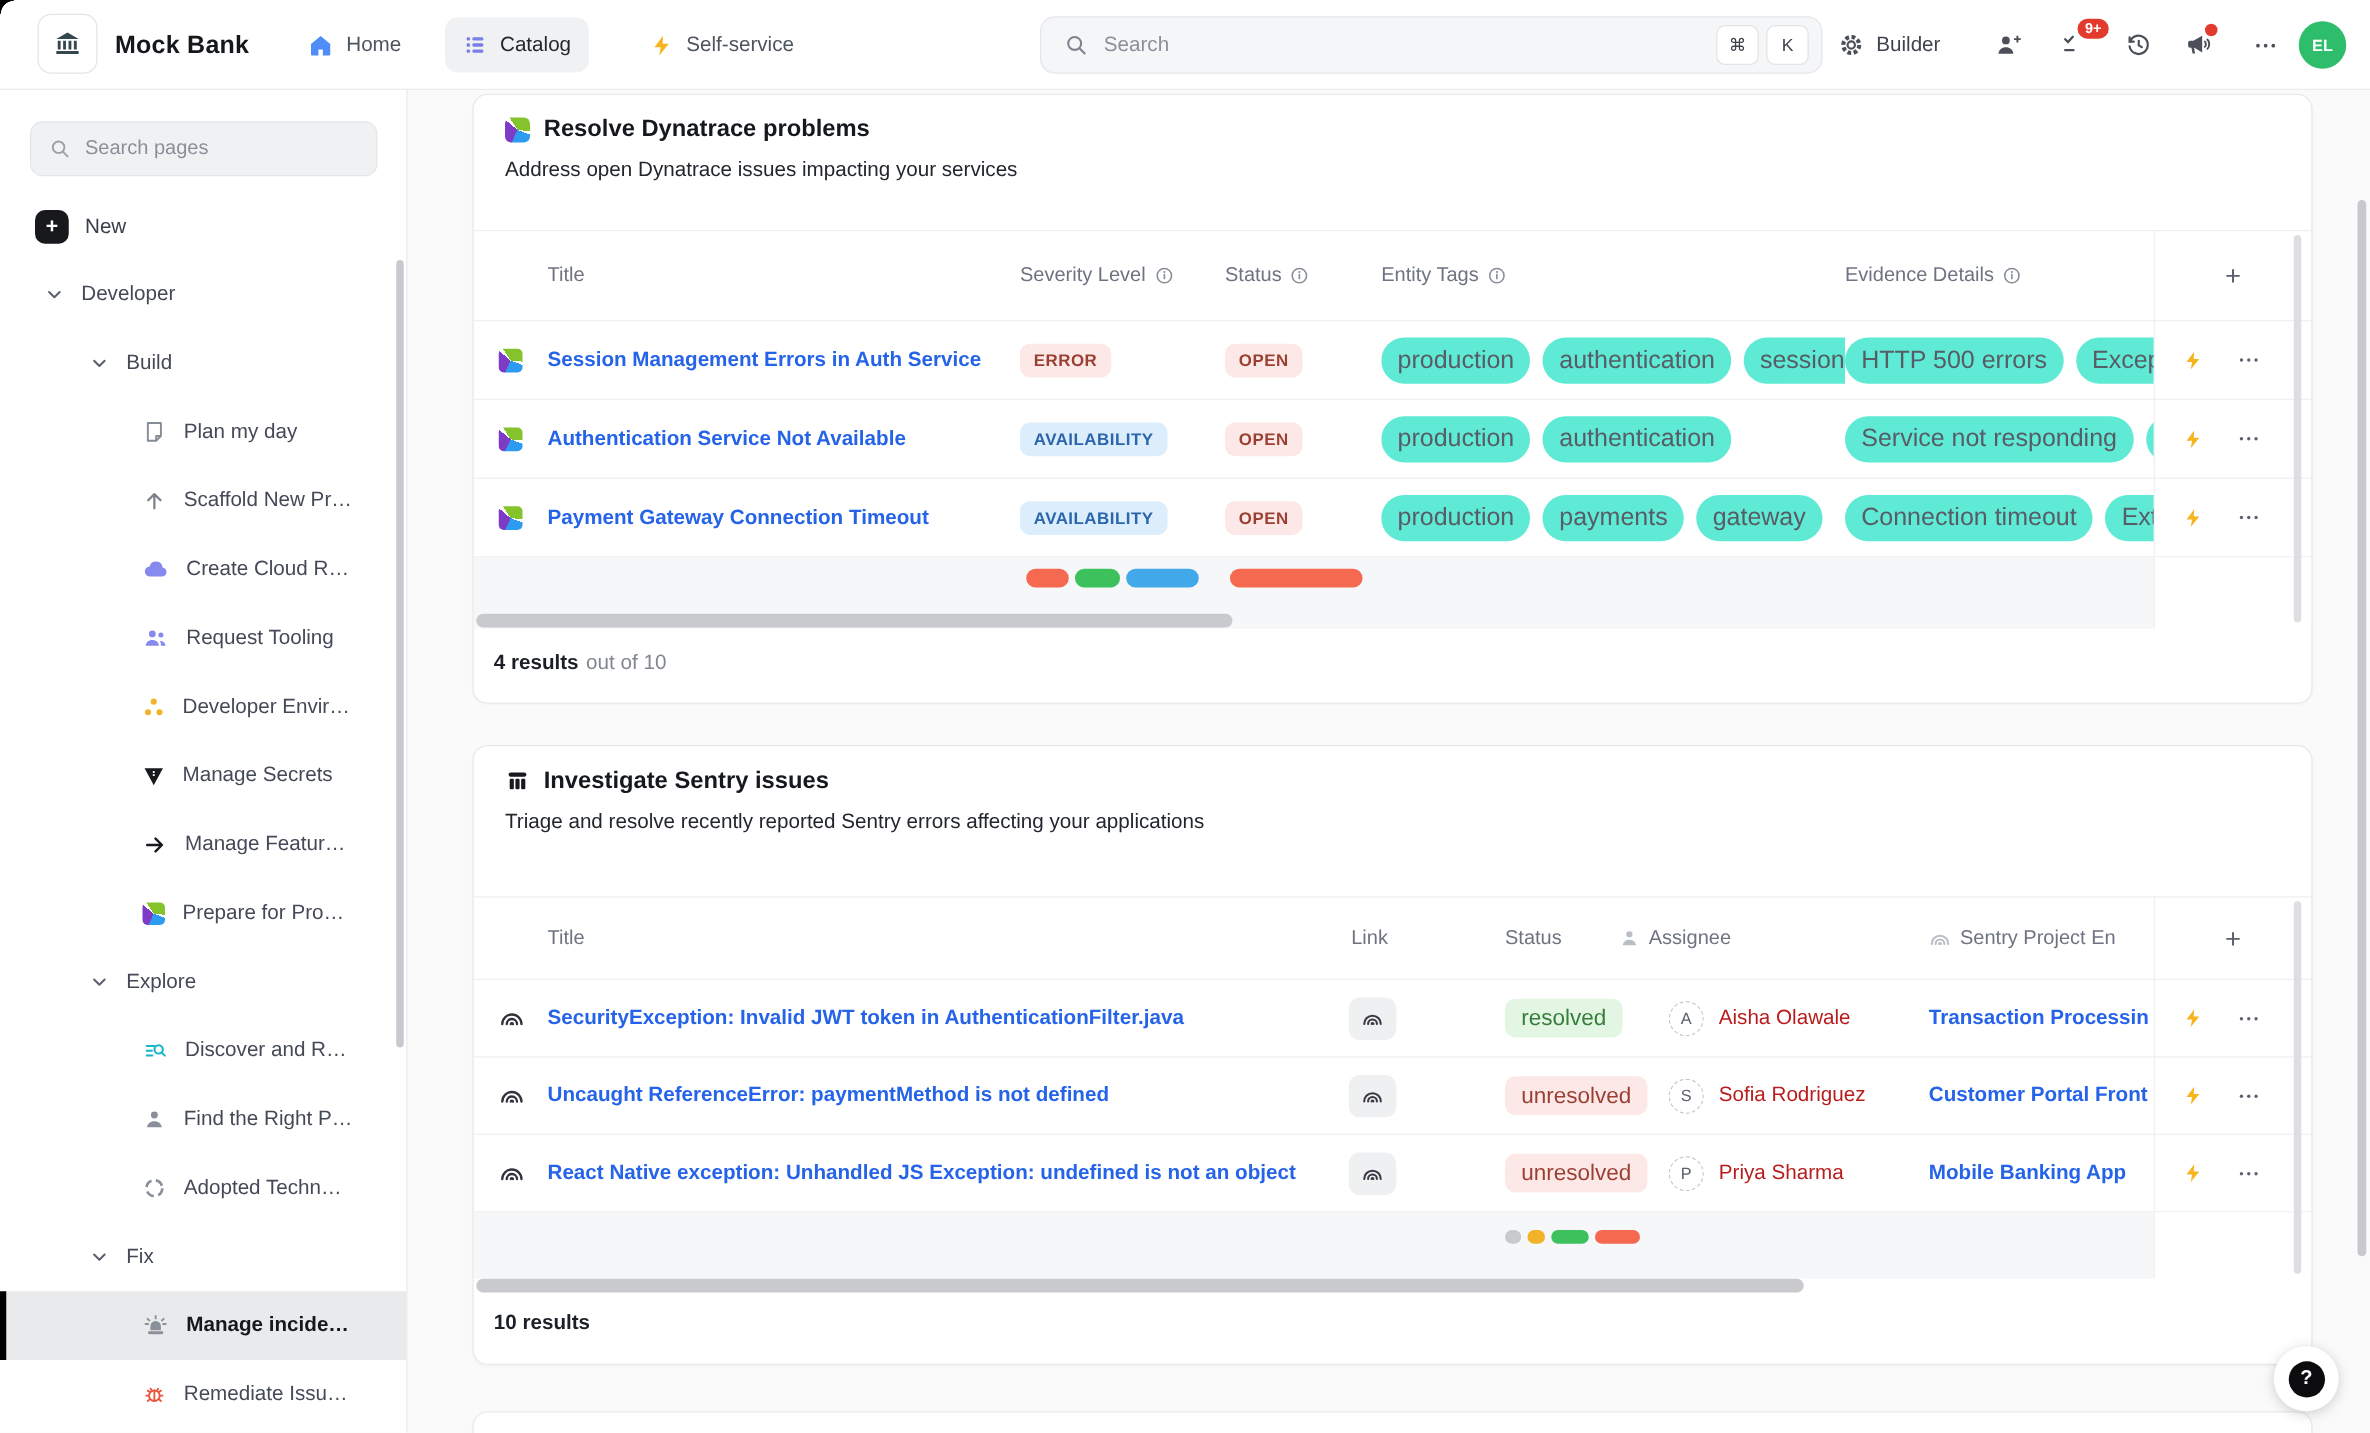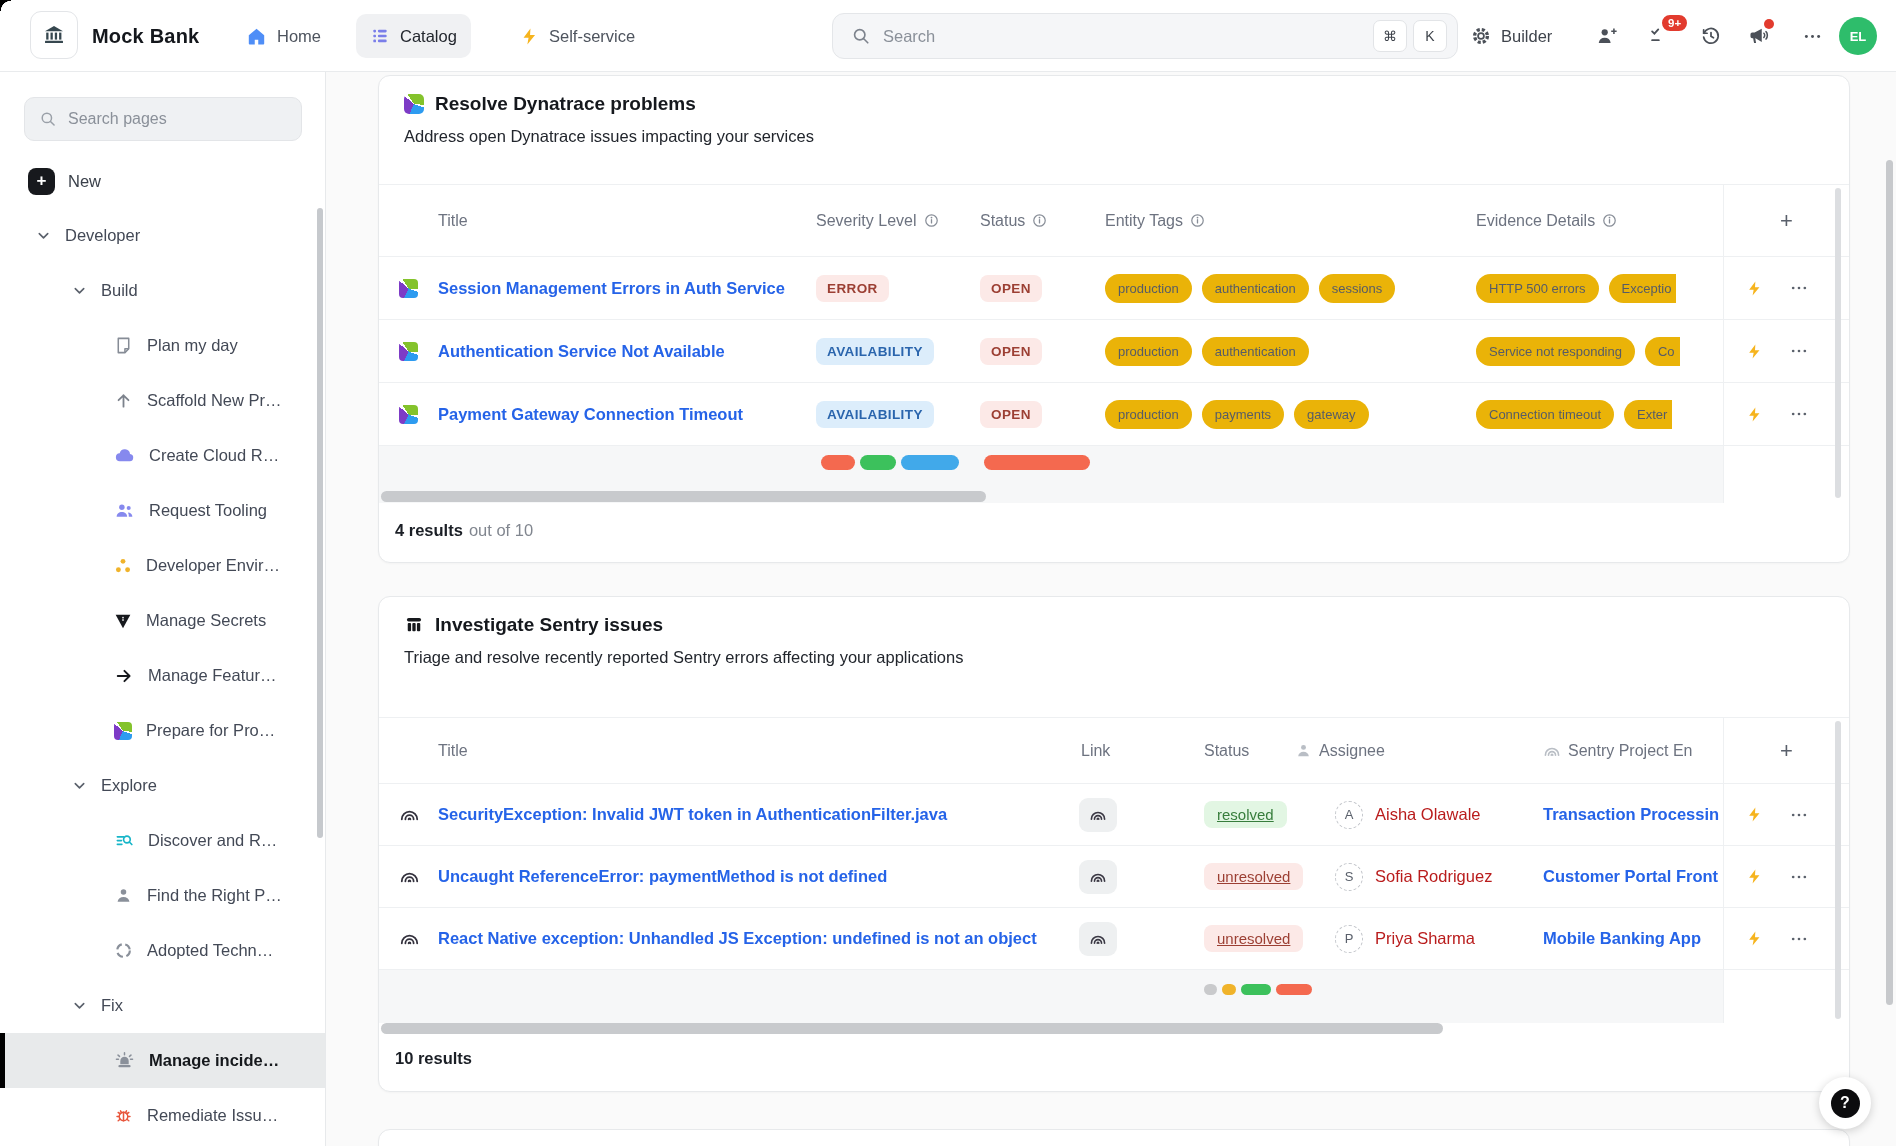--- a/index.html
+++ b/index.html
@@ -70,24 +70,24 @@
   .t1 .c-sev{left:437px;} .t1 .c-status{left:601px;}
   .t1 .c-tags{left:726px;width:371px;gap:10px;overflow:hidden;}
   .t1 .c-evid{left:1097px;width:247px;gap:10px;overflow:hidden;}
   .t2 .c-link{left:700px;} .t2 .c-status{left:825px;}
   .t2 .c-assignee{left:956px;gap:12px;}
   .t2 .c-project{left:1164px;width:180px;overflow:hidden;font-size:16.5px;font-weight:600;color:#2563e8;white-space:nowrap;cursor:pointer;}
   .c-act{left:1344px;right:0;border-left:1px solid #eef0f2;gap:26px;padding-left:22px;}
   .badge{font-size:13.5px;font-weight:600;letter-spacing:.4px;padding:6px 11px;border-radius:8px;white-space:nowrap;}
   .badge.red{background:#fce9e7;color:#9c3f33;}
   .badge.blue{background:#dcedfb;color:#2a65ad;}
-  .badge2{font-size:15px;padding:5px 13px;border-radius:8px;white-space:nowrap;text-decoration:underline;}
+  .badge2{font-size:18px;padding:5px 13px;border-radius:8px;white-space:nowrap;}
   .badge2.green{background:#e2f6e3;color:#377d3c;}
   .badge2.red{background:#fce9e7;color:#9c3f33;}
-  .pill{background:#eab308;color:#575c66;font-size:13px;padding:7px 13px;border-radius:999px;white-space:nowrap;flex:none;}
+  .pill{background:#5eead4;color:#575c66;font-size:20px;padding:7px 13px;border-radius:999px;white-space:nowrap;flex:none;}
   .pill.cut{border-top-right-radius:0;border-bottom-right-radius:0;padding-right:5px;}
   .link-btn{width:38px;height:34px;border-radius:9px;background:#eef0f1;display:flex;align-items:center;justify-content:center;cursor:pointer;}
   .asg-avatar{width:28px;height:28px;border-radius:50%;border:1.5px dashed #c3c6cb;display:flex;align-items:center;justify-content:center;font-size:13px;color:#5a606b;background:#fff;flex:none;}
   .asg-name{font-size:16.5px;color:#b91c1c;white-space:nowrap;}
   .bolt-btn,.more-btn{cursor:pointer;display:flex;align-items:center;}
   .peek{position:absolute;left:0;right:0;}
   .t1 .peek{top:370px;height:57px;}
   .t2 .peek{top:373px;height:53px;}
   .peek-left{position:absolute;left:0;top:0;bottom:0;width:1344px;background:#f6f7f8;}
   .peek-right{position:absolute;left:1344px;right:0;top:0;bottom:0;background:#fff;border-left:1px solid #eef0f2;}

